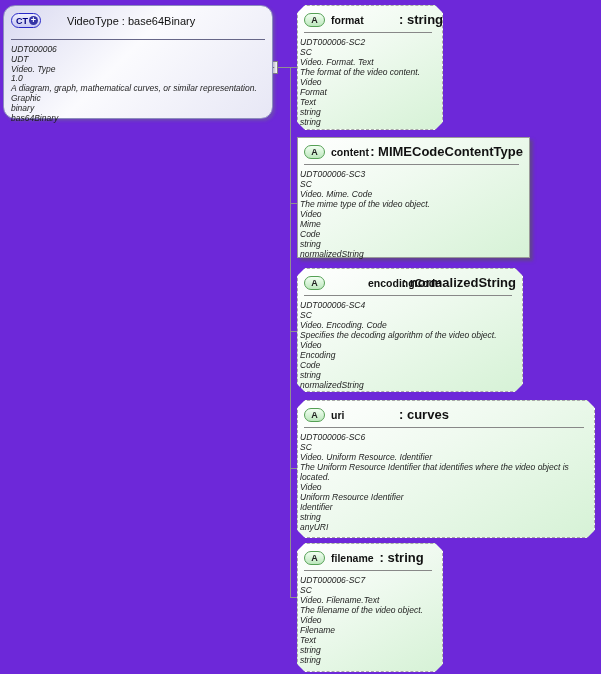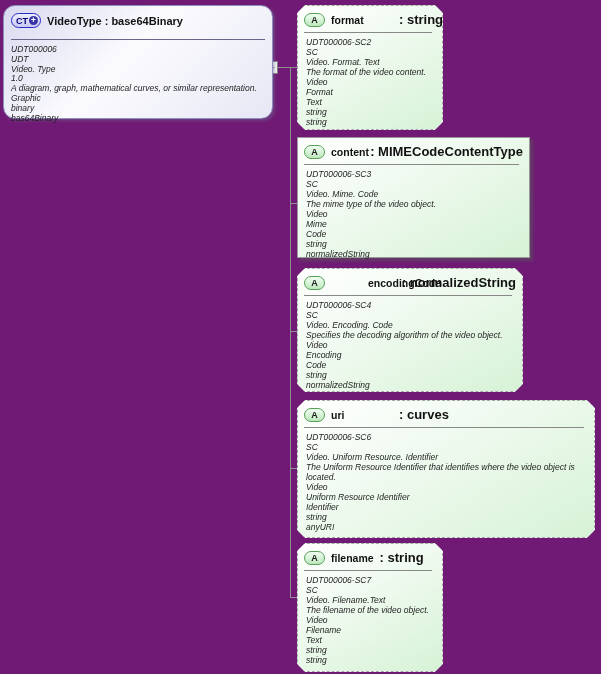--- a/index.html
+++ b/index.html
@@ -1,37 +1,37 @@
 <!DOCTYPE html>
 <html><head>
 <meta charset="utf-8">
 <style>
   html,body{margin:0;padding:0;background:#ffffff;}
   body{font-family:"Liberation Sans", sans-serif;}
-  #canvas{position:relative;width:601px;height:674px;background:#701a75;overflow:hidden;}
+  #canvas{position:relative;width:601px;height:674px;background:#6d28d9;overflow:hidden;}
 
   
   .conn{position:absolute;background:#909090;}
 
   
   .expander{
     position:absolute;width:13px;height:13px;box-sizing:border-box;
     border:1px solid #808080;background:#fafafa;color:#444;
     font-size:11px;line-height:10px;text-align:center;cursor:pointer;
   }
 
   
   .root-box{
     position:absolute;left:3px;top:5px;width:270px;height:114px;box-sizing:border-box;
     border:1px solid #8d8dbe;border-radius:12px;
     background:linear-gradient(135deg,#d9d9f0 0%,#fbfbfe 45%,#e7e7f5 100%);
     box-shadow:2px 2px 3px rgba(110,110,140,0.45);
   }
   .root-header{display:flex;align-items:center;gap:6px;padding:7px 8px 4px 7px;}
-  .root-title{font-size:11px;font-weight:bold;color:#111;white-space:pre;}
+  .root-title{font-size:11px;font-weight:normal;color:#111;white-space:pre;margin-left:20px;}
   .ct-badge{
     display:inline-flex;align-items:center;box-sizing:border-box;height:15px;
     border:1px solid #2929c8;border-radius:8px;padding:0 2px 0 4px;
     background:linear-gradient(#eeeefe,#c9c9f2);
     font-size:9px;font-weight:bold;color:#00007e;
   }
   .ct-plus{
     display:inline-block;width:9px;height:9px;margin-left:1px;border-radius:50%;
     background:#3434a6;color:#ffffff;font-size:9px;line-height:8px;
     text-align:center;font-weight:bold;
@@ -62,21 +62,21 @@
   .a-badge{
     display:inline-block;box-sizing:border-box;width:21px;height:14px;flex:0 0 21px;
     border:1px solid #55a055;border-radius:7px;
     background:linear-gradient(#f2fff2,#bde7bd);
     font-size:9px;font-weight:bold;color:#222;text-align:center;line-height:12px;
   }
   .attr-name{font-size:10.5px;font-weight:bold;color:#111;min-width:62px;white-space:pre;}
   .attr-type{font-size:13px;font-weight:bold;color:#111;white-space:pre;}
   .attr-sep{position:absolute;left:6px;right:10px;top:26px;height:1px;background:#888888;}
   .attr-lines{
-    position:absolute;left:8px;right:6px;top:31px;
+    position:absolute;left:2px;right:6px;top:31px;
     font-size:8.5px;font-style:italic;color:#1e1e1e;
     line-height:10px;white-space:pre-line;
   }
 </style>
 </head>
 <body>
 
 <div id="canvas">
 
   <div class="conn" style="left:272px;top:67px;width:25px;height:1px;"></div>

